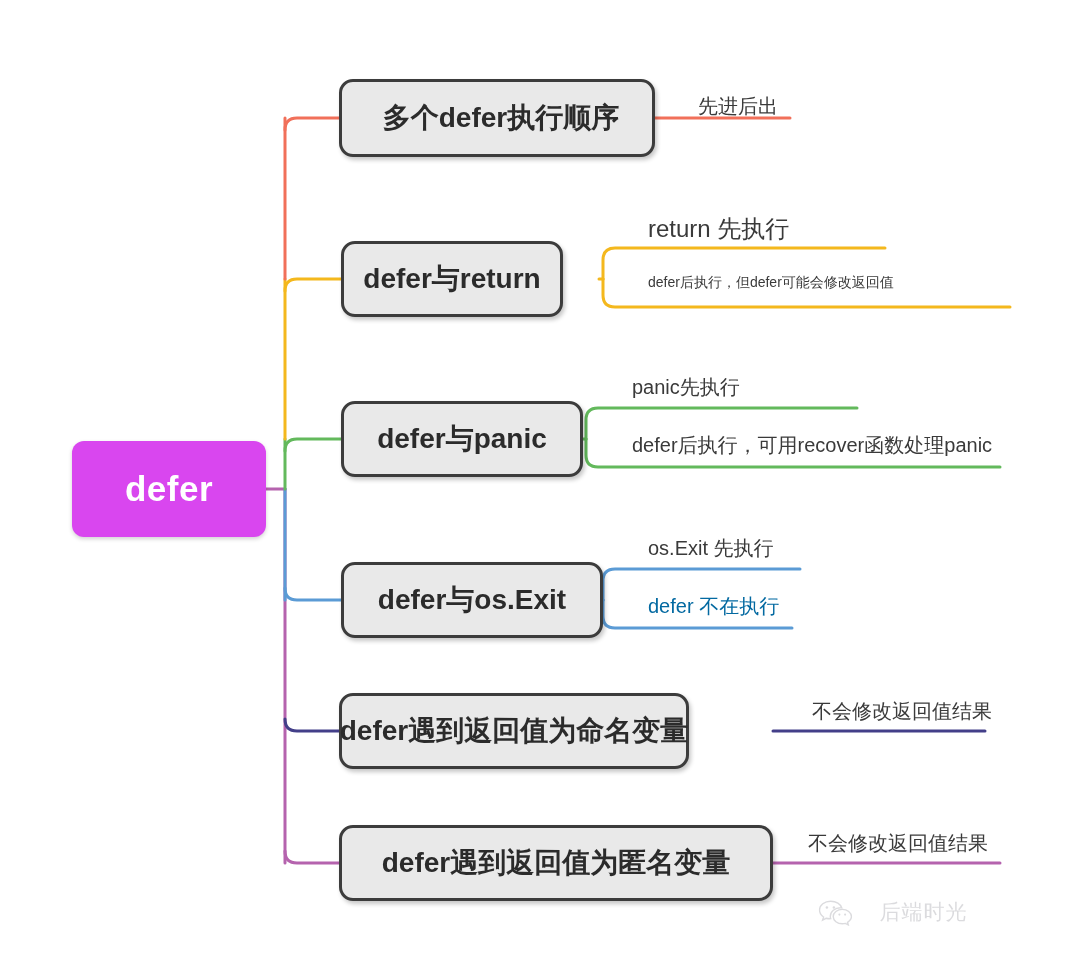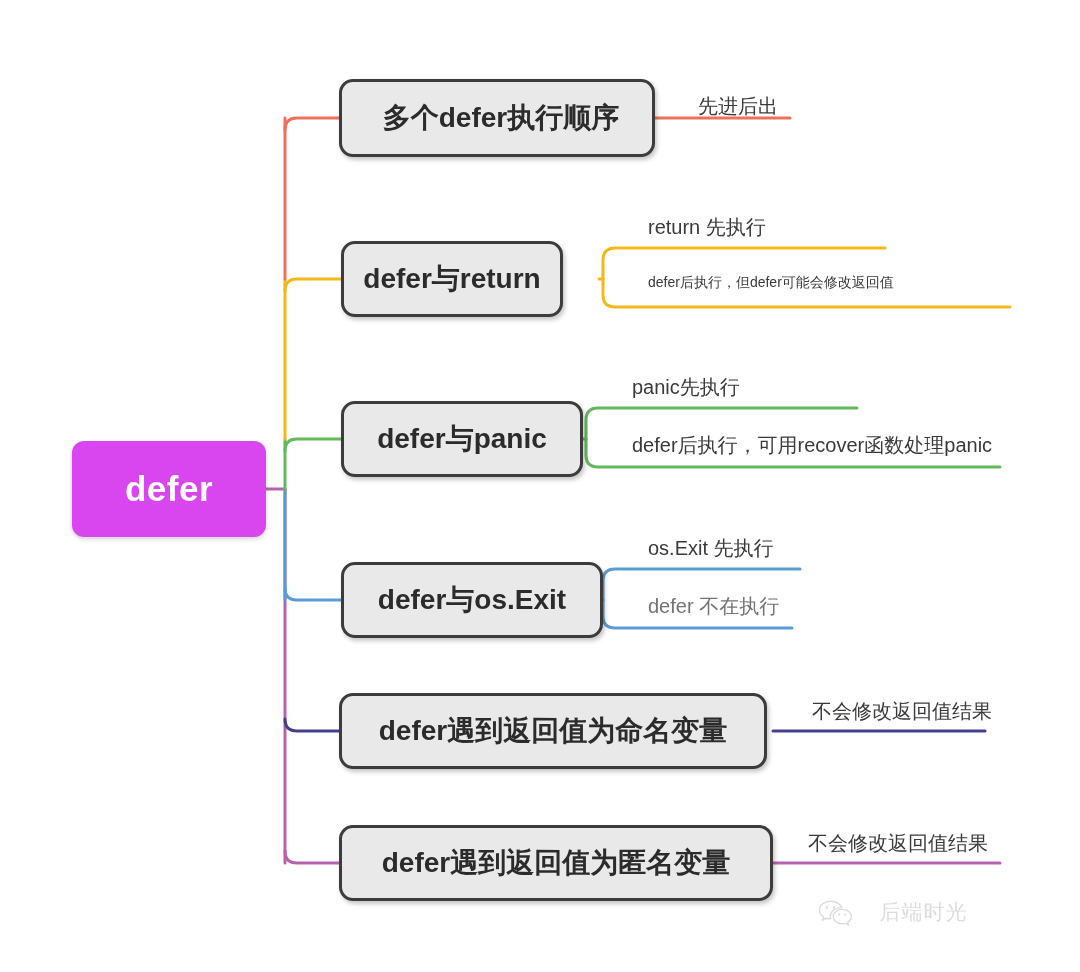--- a/index.html
+++ b/index.html
@@ -100,35 +100,35 @@
       </div>
       <div class="topic-node" style="left: 341px; top: 241px; width: 222px; height: 76px;">
         <span>defer与return</span>
       </div>
       <div class="topic-node" style="left: 341px; top: 401px; width: 242px; height: 76px;">
         <span>defer与panic</span>
       </div>
       <div class="topic-node" style="left: 341px; top: 562px; width: 262px; height: 76px;">
         <span>defer与os.Exit</span>
       </div>
-      <div class="topic-node" style="left: 339px; top: 693px; width: 428px; height: 76px; align-items: center;">
+      <div class="topic-node" style="left: 339px; top: 693px; width: 350px; height: 76px; align-items: center;">
         <span>defer遇到返回值为命名变量</span>
       </div>
       <div class="topic-node" style="left: 339px; top: 825px; width: 434px; height: 76px;">
         <span>defer遇到返回值为匿名变量</span>
       </div>
     </div>
   <div id="leaves">
       <div class="leaf-label" style="left: 698px; top: 96px; font-size: 20px; color: rgb(58, 58, 58);">先进后出</div>
-      <div class="leaf-label" style="left: 648px; top: 217px; font-size: 20px; color: rgb(58, 58, 58);">return 先执行</div>
+      <div class="leaf-label" style="left: 648px; top: 217px; font-size: 24px; color: rgb(58, 58, 58);">return 先执行</div>
       <div class="leaf-label" style="left: 648px; top: 275px; font-size: 14px; color: rgb(58, 58, 58);">defer后执行，但defer可能会修改返回值</div>
       <div class="leaf-label" style="left: 632px; top: 377px; font-size: 20px; color: rgb(58, 58, 58);">panic先执行</div>
       <div class="leaf-label" style="left: 632px; top: 435px; font-size: 20px; color: rgb(58, 58, 58);">defer后执行，可用recover函数处理panic</div>
       <div class="leaf-label" style="left: 648px; top: 538px; font-size: 20px; color: rgb(58, 58, 58);">os.Exit 先执行</div>
-      <div class="leaf-label" style="left: 648px; top: 596px; font-size: 20px; color: #737373;">defer 不在执行</div>
+      <div class="leaf-label" style="left: 648px; top: 596px; font-size: 20px; color: #0369a1;">defer 不在执行</div>
       <div class="leaf-label" style="left: 812px; top: 701px; font-size: 20px; color: rgb(58, 58, 58);">不会修改返回值结果</div>
       <div class="leaf-label" style="left: 808px; top: 833px; font-size: 20px; color: rgb(58, 58, 58);">不会修改返回值结果</div>
     </div>
 
   <div class="watermark" style="left: 893px; top: 912px; transform: translate(-50%, -50%);">
     <svg class="wechat-glyph" width="34" height="26" viewBox="0 0 34 26" xmlns="http://www.w3.org/2000/svg">
       <path d="M12.2 1.2C6.0 1.2 1.0 5.2 1.0 10.1c0 2.8 1.6 5.3 4.1 6.9l-1.0 3.1 3.5-1.8c1.1.3 2.3.5 3.6.5.3 0 .7 0 1.0-.1-.3-.8-.4-1.6-.4-2.4 0-4.8 4.6-8.6 10.3-8.6.4 0 .8 0 1.1.1C22.2 4.0 17.7 1.2 12.2 1.2z" fill="none" stroke="#8a8a93" stroke-width="1.4"></path>
       <circle cx="8.4" cy="7.6" r="1.25" fill="#8a8a93"></circle>
       <circle cx="15.4" cy="7.6" r="1.25" fill="#8a8a93"></circle>
       <path d="M32.9 16.6c0-4.0-4.1-7.2-9.1-7.2s-9.1 3.2-9.1 7.2c0 4.0 4.1 7.2 9.1 7.2 1.1 0 2.1-.1 3.1-.4l2.9 1.5-.8-2.6c2.4-1.3 3.9-3.5 3.9-5.7z" fill="none" stroke="#8a8a93" stroke-width="1.4"></path>

